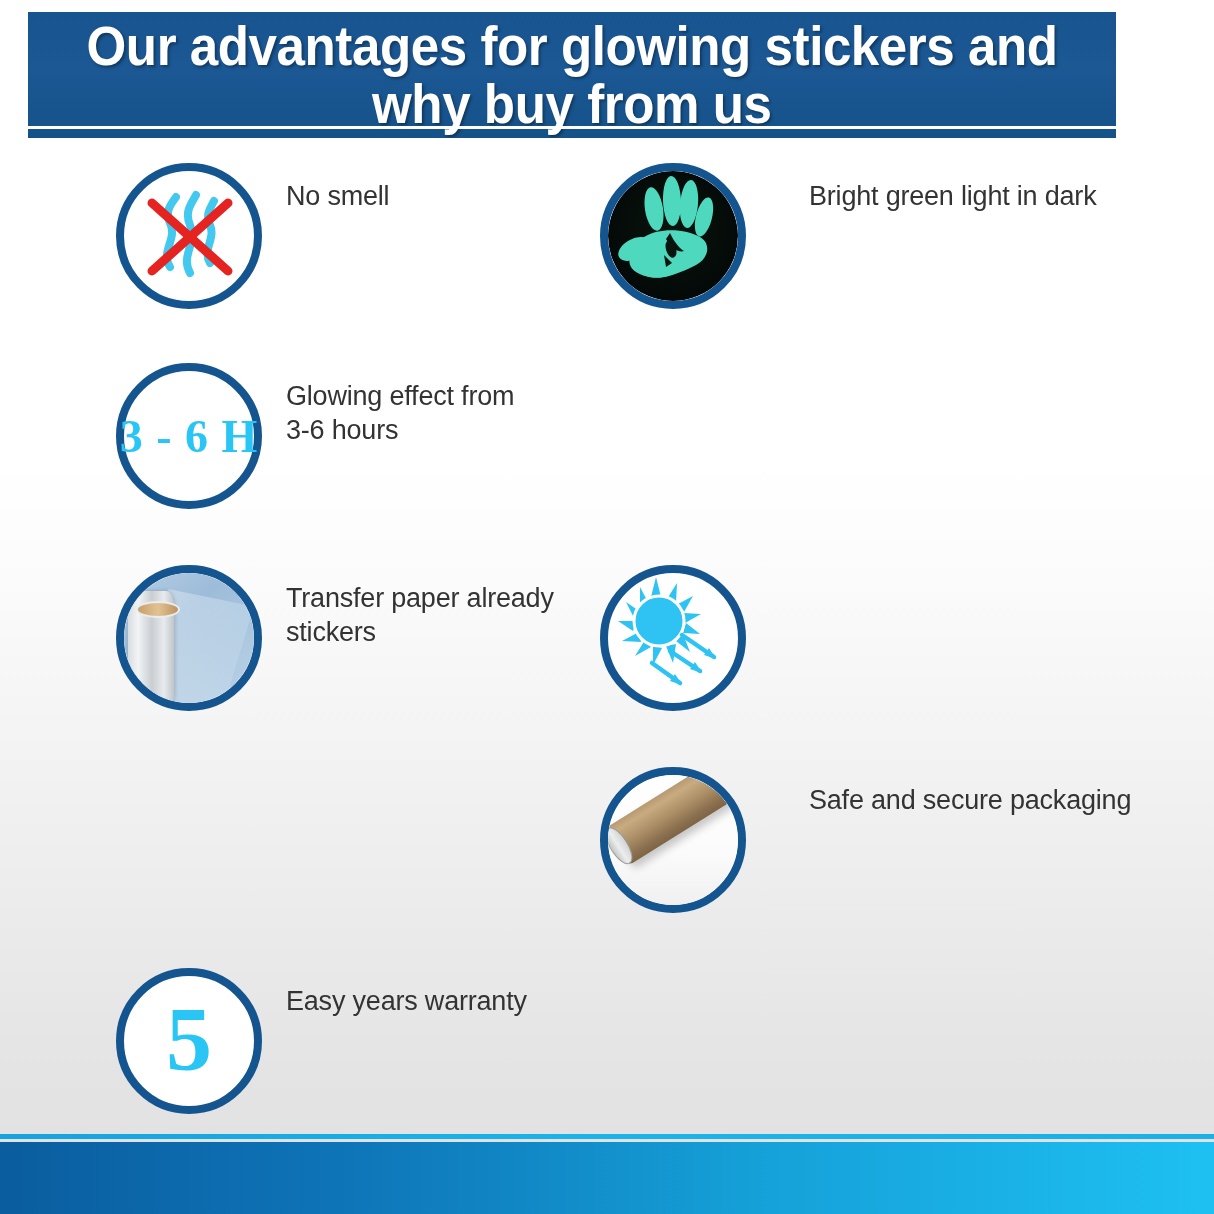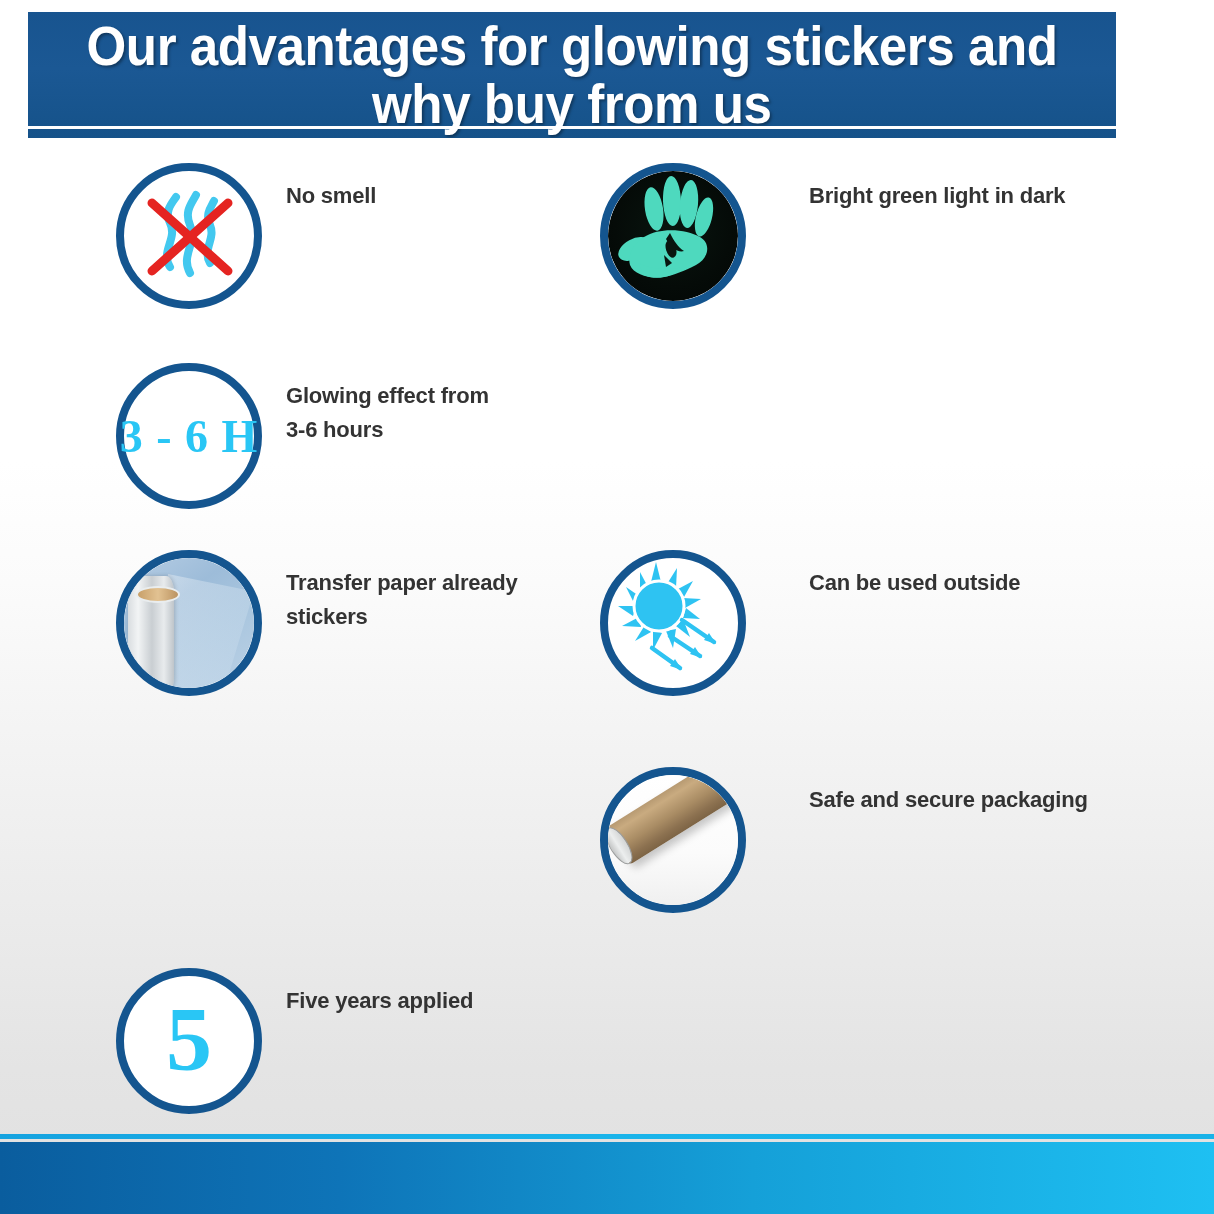--- a/index.html
+++ b/index.html
@@ -74,21 +74,21 @@
   }
   .feature {
     position: absolute;
     display: flex;
     align-items: flex-start;
   }
   .feature.col-left  { left: 116px; }
   .feature.col-right { left: 600px; gap: 39px; }
   .row-1 { top: 37px;  }
   .row-2 { top: 237px; }
-  .row-3 { top: 424px; }
+  .row-3 { top: 439px; }
   .row-4 { top: 641px; }
   .row-5 { top: 842px; }
 
   .icon-circle {
     position: relative;
     width: 146px;
     height: 146px;
     border-radius: 50%;
     border: 8px solid #14558f;
     box-sizing: border-box;
@@ -101,22 +101,22 @@
   .icon-inner {
     position: absolute;
     left: 0; top: 0; right: 0; bottom: 0;
     border-radius: 50%;
     overflow: hidden;
   }
   .label {
     margin-left: 24px;
     padding-top: 16px;
     color: #333333;
-    font-size: 22px;
-    font-weight: bold;
+    font-size: 27px;
+    font-weight: normal;
     line-height: 34px;
     max-width: 330px;
     letter-spacing: -0.2px;
   }
   .feature.col-right .label { max-width: 420px; }
 
   
   .smoke-wrap { position: absolute; left: 0; top: 0; width: 100%; height: 100%; }
 
   
@@ -385,42 +385,41 @@
               <line x1="74" y1="62" x2="106" y2="84"></line>
               <polygon points="108,86 96,82 101,75" fill="#2ec3f2" stroke="none"></polygon>
               <line x1="62" y1="78" x2="92" y2="98"></line>
               <polygon points="94,100 82,96 87,89" fill="#2ec3f2" stroke="none"></polygon>
               <line x1="44" y1="90" x2="72" y2="110"></line>
               <polygon points="74,112 62,108 67,101" fill="#2ec3f2" stroke="none"></polygon>
             </g>
           </svg>
         </div>
       </div>
-      <div class="label">Can be used outside</div>
     </div>
 
 
     <div class="feature col-right row-4">
       <div class="icon-circle photo">
         <div class="icon-inner">
           <div class="photo-tube">
             <div class="tube-body">
               <div class="tube-cap"></div>
             </div>
           </div>
         </div>
       </div>
       <div class="label">Safe and secure packaging</div>
     </div>
 
     <div class="feature col-left row-5">
       <div class="icon-circle">
         <div class="big-number">5</div>
       </div>
-      <div class="label">Five years applied</div>
+      <div class="label">Easy years warranty</div>
     </div>
 
 
   </div>
 
   <div class="bottom-line"></div>
   <div class="bottom-bar"></div>
 
 </div>
 

